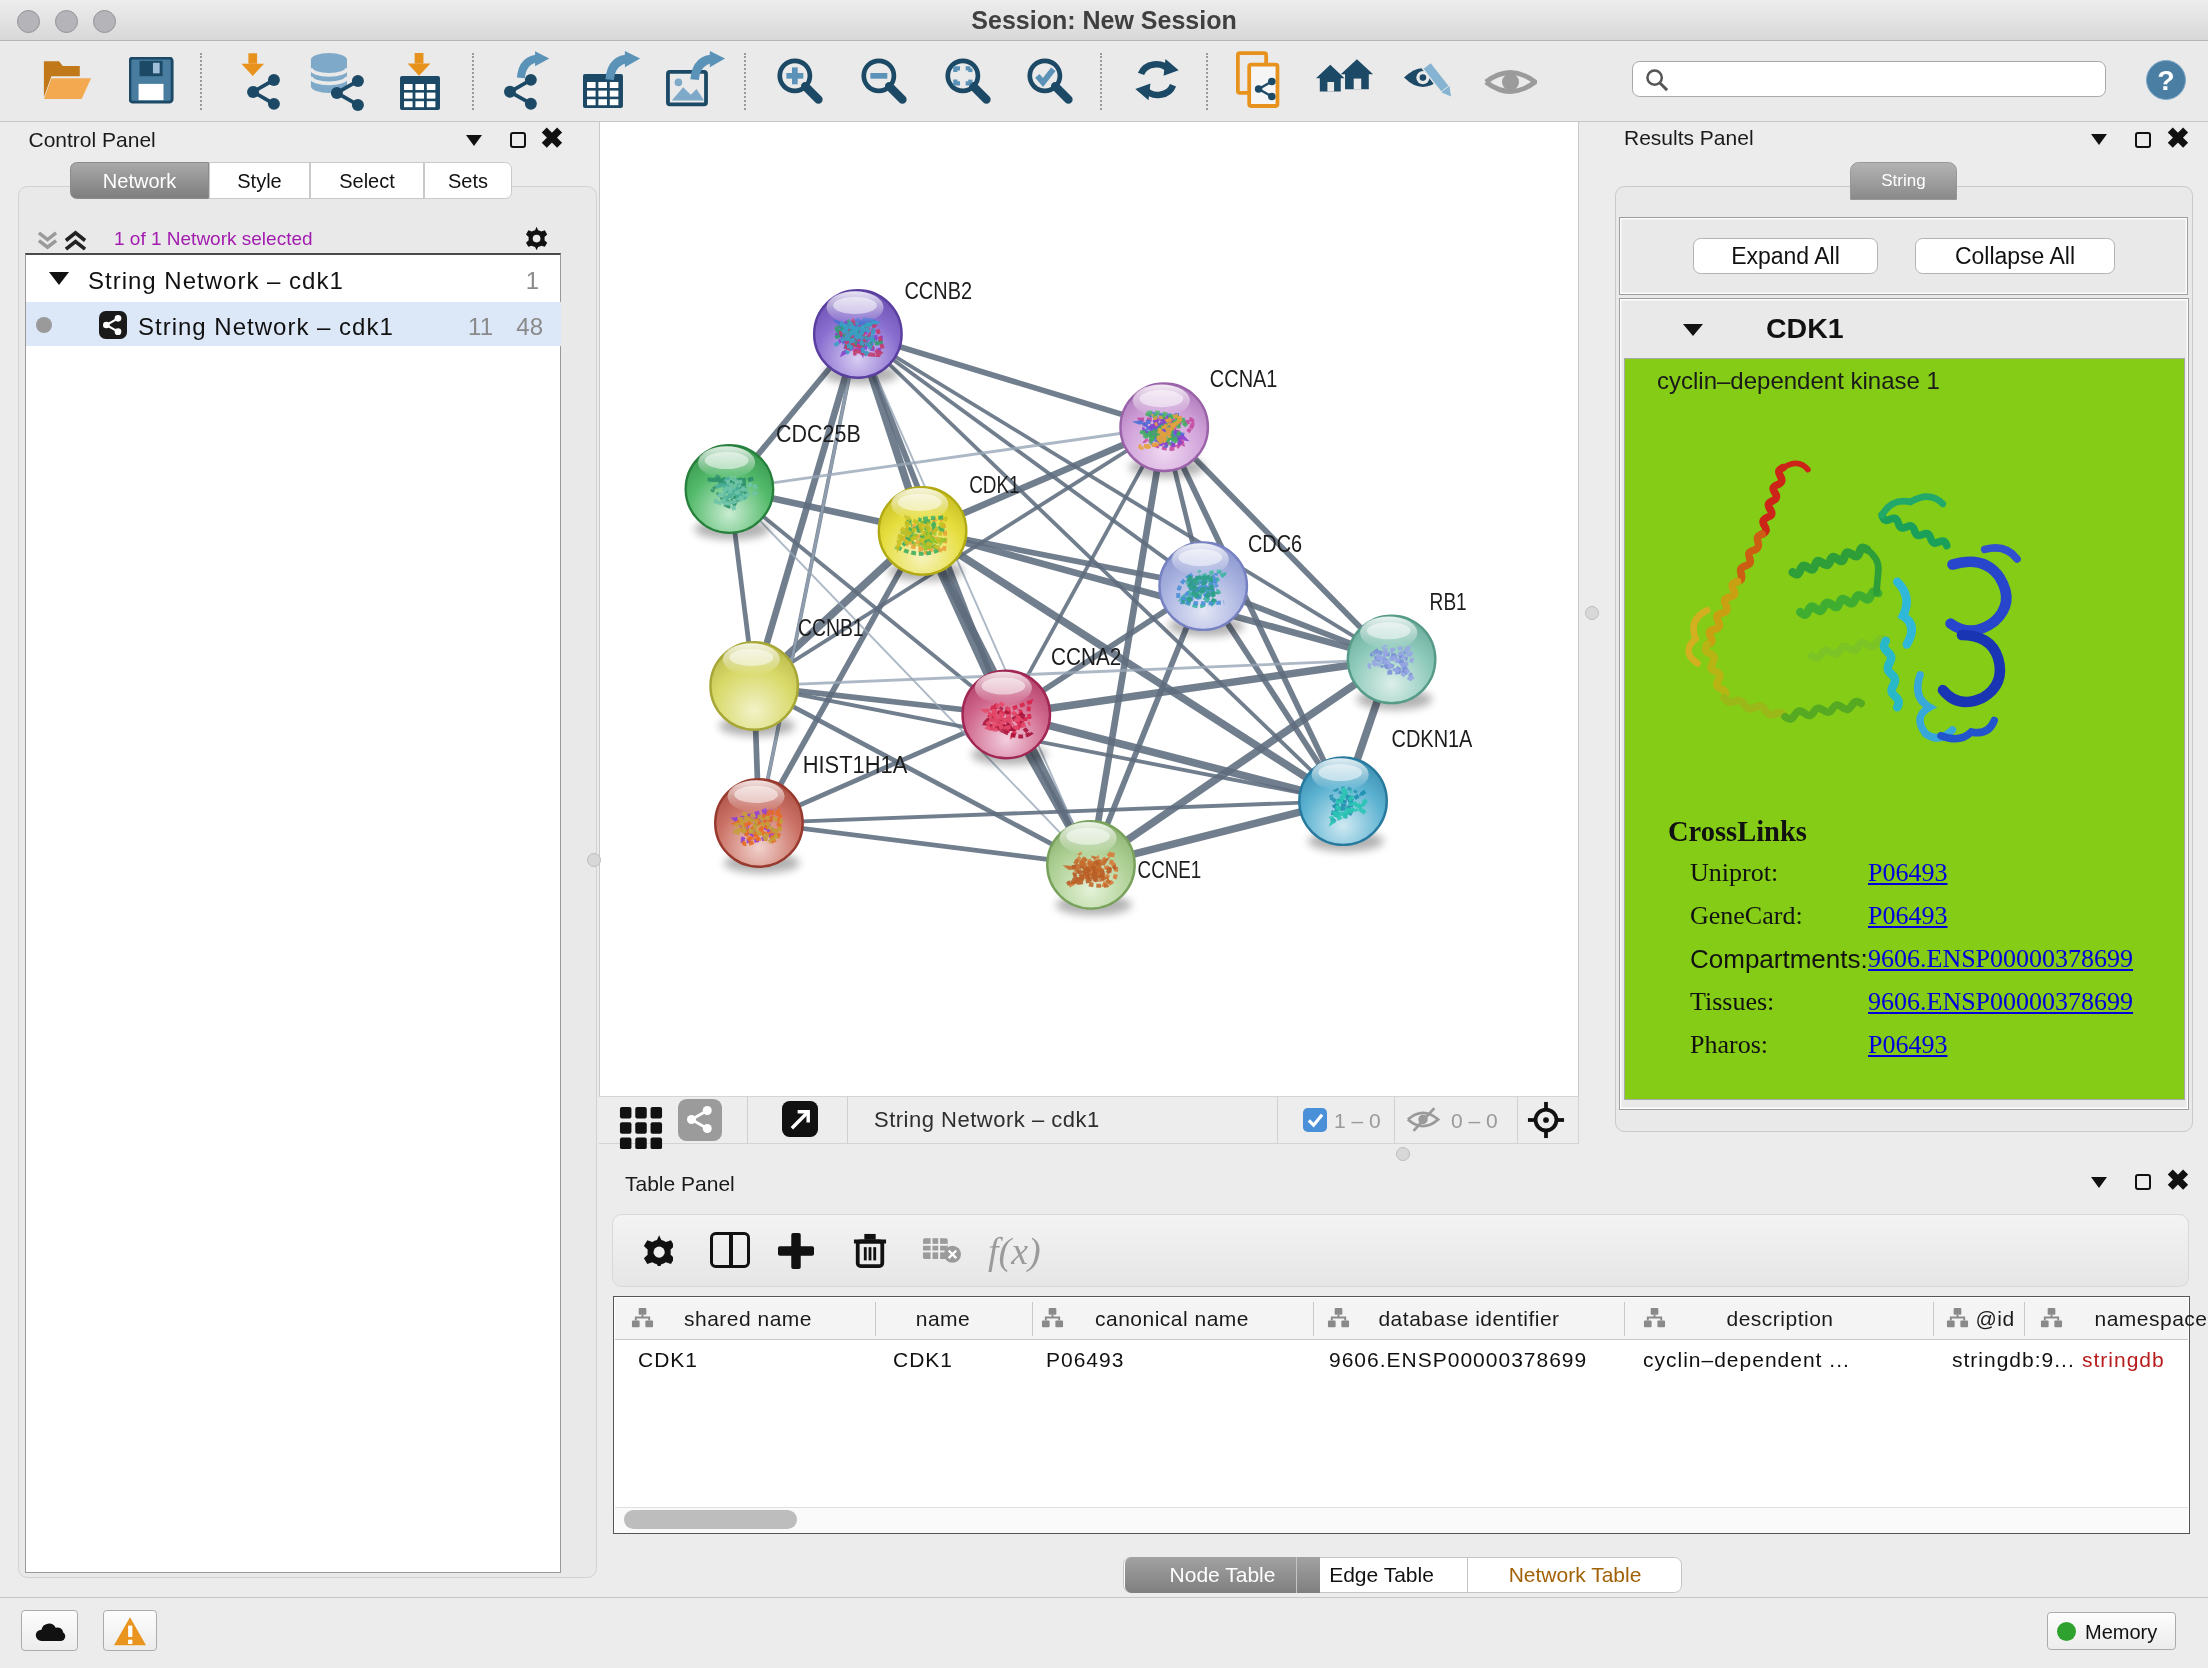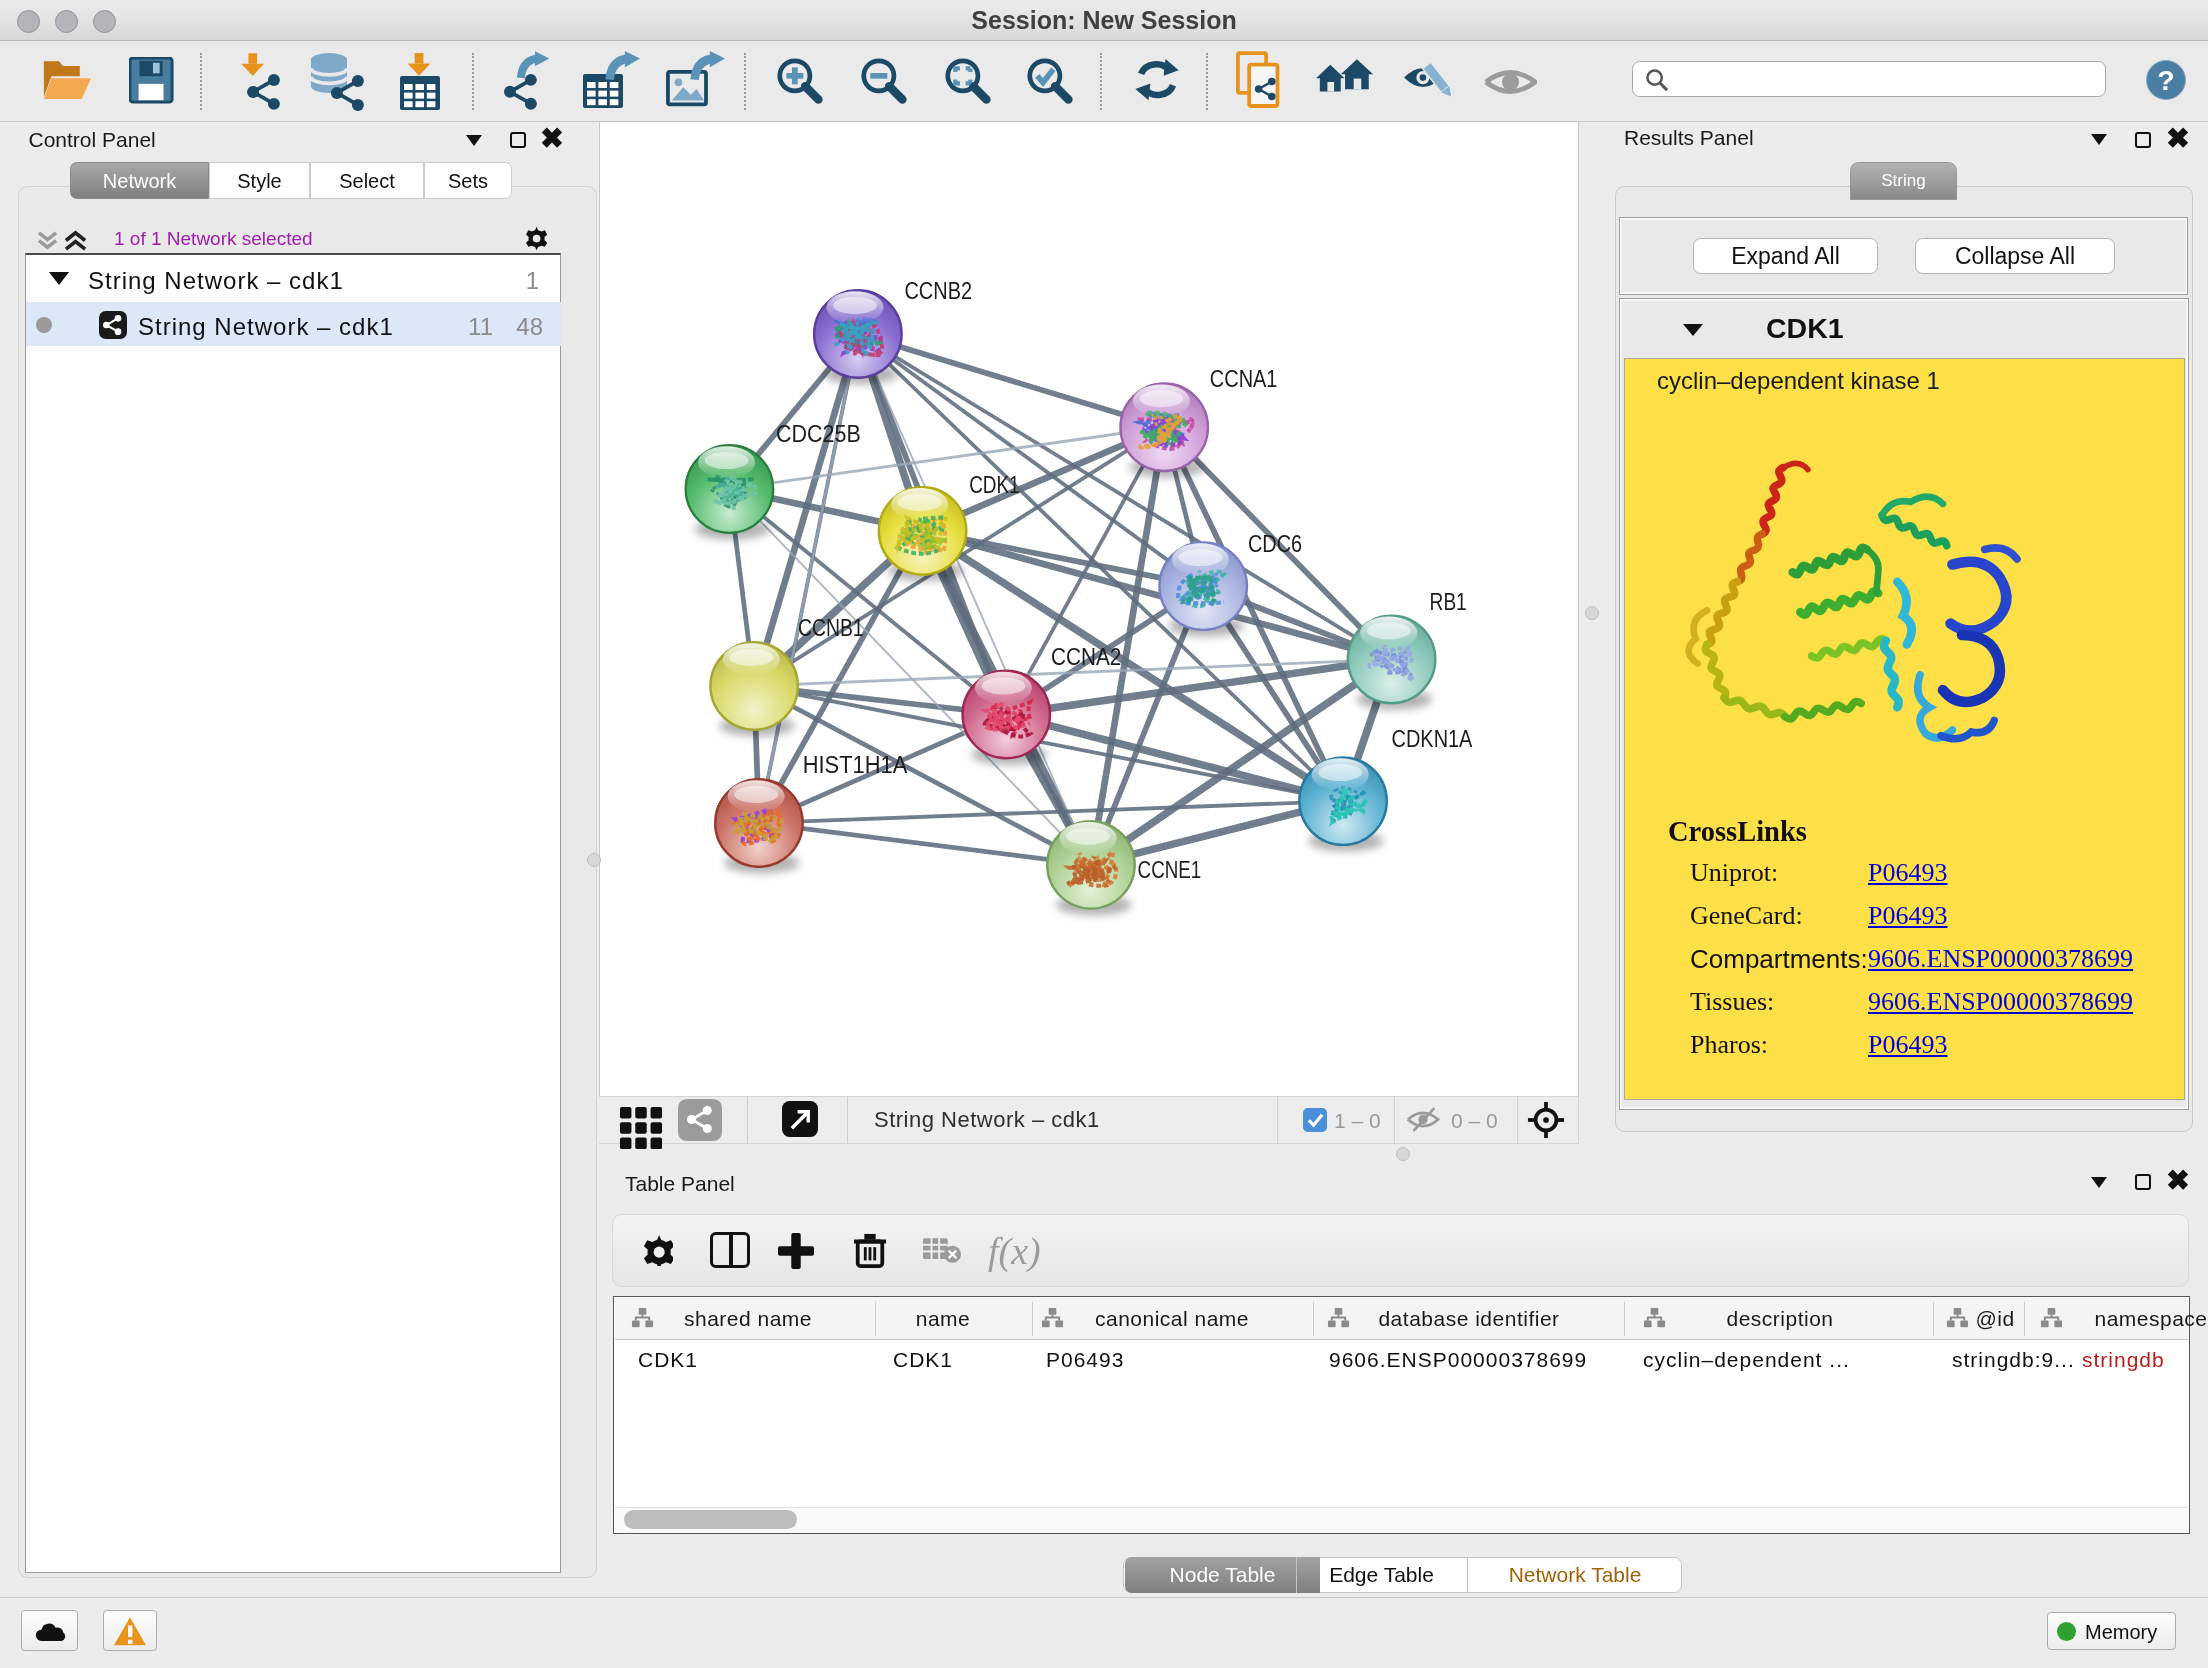--- a/index.html
+++ b/index.html
@@ -646,21 +646,21 @@
 <div class="abs" style="left:2135px;top:132px;width:16px;height:16px;border:2.4px solid #111;border-radius:2.9px"></div>
 <div class="abs" style="left:2166px;top:129px;width:21px;height:21px;font-size:28.5px;font-weight:bold;color:#111;line-height:19px">✖</div>
 <div class="abs" style="left:1850px;top:162px;width:107px;height:38px;background:linear-gradient(#b3b3b3,#8a8a8a);border:1px solid #979797;border-radius:8.6px 8.6px 0 0;color:#fff;text-align:center;font-size:17px;line-height:36px;z-index:5">String</div>
 <div class="abs" style="left:1615px;top:186px;width:578px;height:946px;background:#e9e9e9;border:1px solid #c9c9c9;border-radius:9.5px"></div>
 <div class="abs" style="left:1619px;top:217px;width:569px;height:78px;border:1.4px solid #9e9e9e;box-shadow:inset 0 0 0 1.4px #fdfdfd"></div>
 <div class="abs" style="left:1693px;top:238px;width:185px;height:36px;background:#fff;border:1px solid #b3b3b3;border-radius:7.6px;color:#111;text-align:center;font-size:23px;line-height:35px">Expand All</div>
 <div class="abs" style="left:1915px;top:238px;width:200px;height:36px;background:#fff;border:1px solid #b3b3b3;border-radius:7.6px;color:#111;text-align:center;font-size:23px;line-height:35px">Collapse All</div>
 <div class="abs" style="left:1619px;top:298px;width:570px;height:812px;border:1.4px solid #9e9e9e;box-shadow:inset 0 0 0 1.4px #fdfdfd"></div>
 <div class="abs" style="left:1683px;top:324px;width:0;height:0;border-left:10.5px solid transparent;border-right:10.5px solid transparent;border-top:12.4px solid #111"></div>
 <div class="abs" style="left:1766px;top:312px;font-size:28.5px;font-weight:bold;color:#111">CDK1</div>
-<div class="abs" style="left:1624px;top:358px;width:561px;height:742px;background:#fde047;border:1px solid #a8a8a8;overflow:hidden">
+<div class="abs" style="left:1624px;top:358px;width:561px;height:742px;background:#84cc16;border:1px solid #a8a8a8;overflow:hidden">
     <div style="position:absolute;left:32px;top:7.6px;font-size:24px;color:#1a1a1a">cyclin–dependent kinase 1</div>
     <svg width="366" height="314" viewBox="0 0 385 330" style="position:absolute;left:46px;top:99px">
       <g fill="none" stroke-linecap="round">
         <path d="M118,10 C105,15 125,22 112,28 C99,33 119,39 107,45 C94,50 114,57 102,62 C88,68 108,74 96,80" fill="none" stroke="#cc2418" stroke-width="8" stroke-linecap="round"></path>
         <path d="M118,10 q16,-10 26,2" stroke="#cc2418" stroke-width="6"></path>
         <path d="M96,80 C83,84 100,92 87,97 C74,100 91,109 79,113 C65,117 82,126 70,130" fill="none" stroke="#cc5e14" stroke-width="8" stroke-linecap="round"></path>
         <path d="M70,130 C55,133 76,143 62,146 C47,150 68,159 54,163 C39,166 60,176 46,180 C31,183 52,192 38,196" fill="none" stroke="#c8a012" stroke-width="8" stroke-linecap="round"></path>
         <path d="M38,196 C30,209 51,202 44,215 C36,228 57,221 50,233 C42,246 63,239 56,252" fill="none" stroke="#b8b414" stroke-width="8" stroke-linecap="round"></path>
         <path d="M56,252 C64,265 69,247 77,259 C85,272 91,253 99,265 C106,278 112,260 120,272" fill="none" stroke="#9ab818" stroke-width="8" stroke-linecap="round"></path>
         <path d="M38,160 q-20,10 -12,30 q-16,14 2,26" stroke="#d2b020" stroke-width="7"></path>

